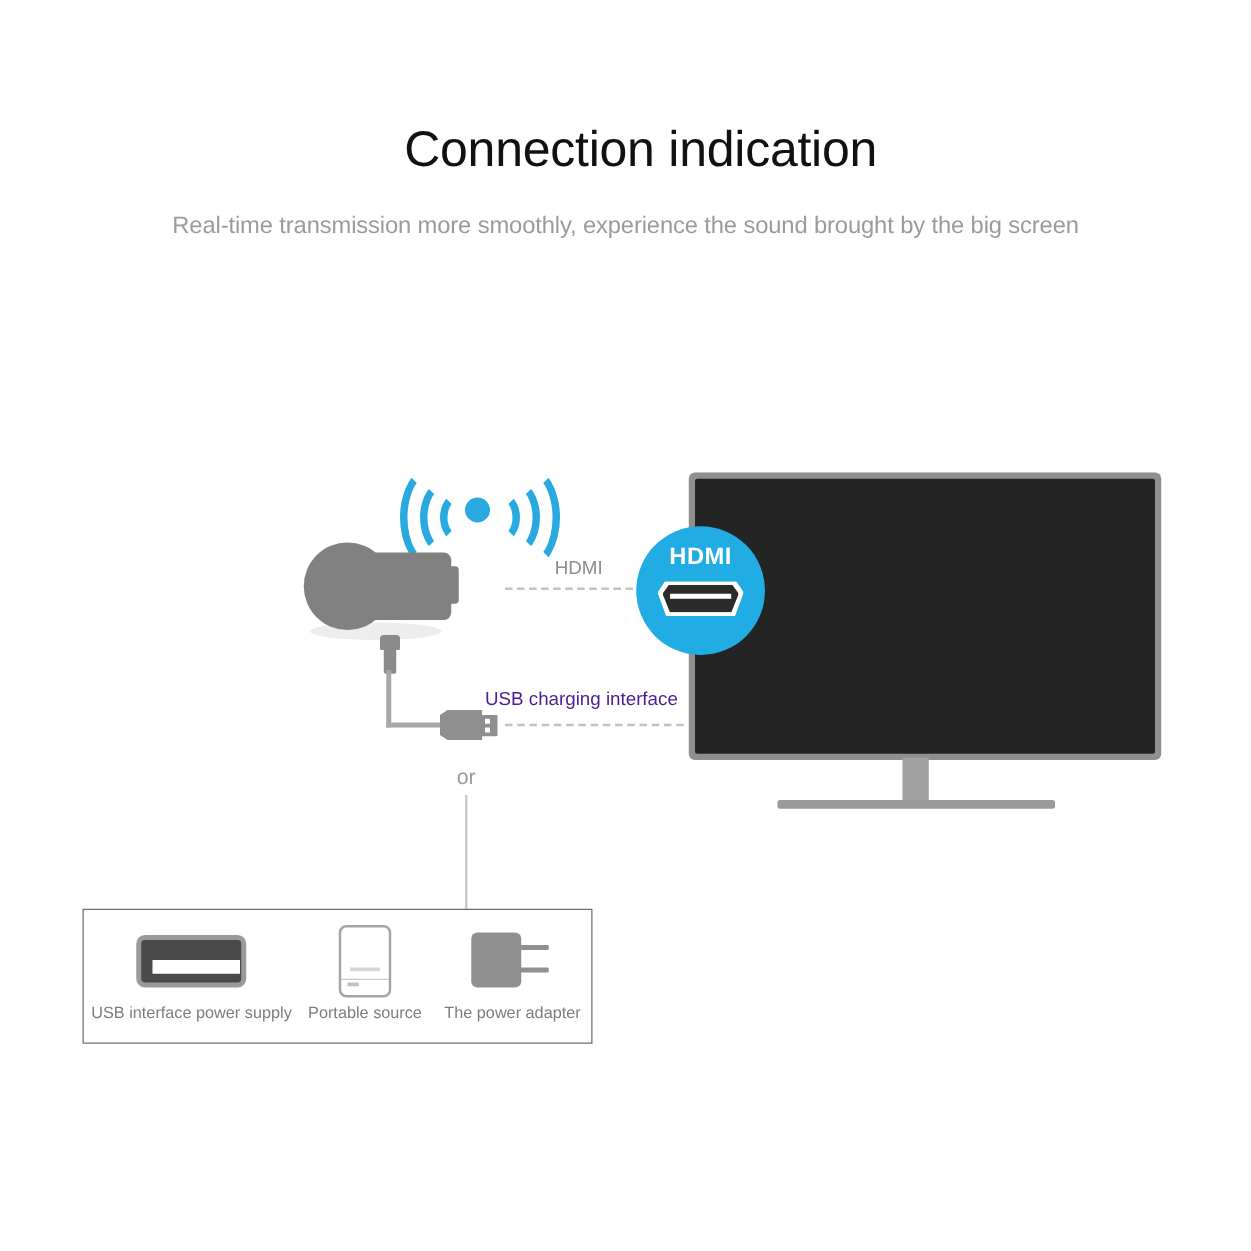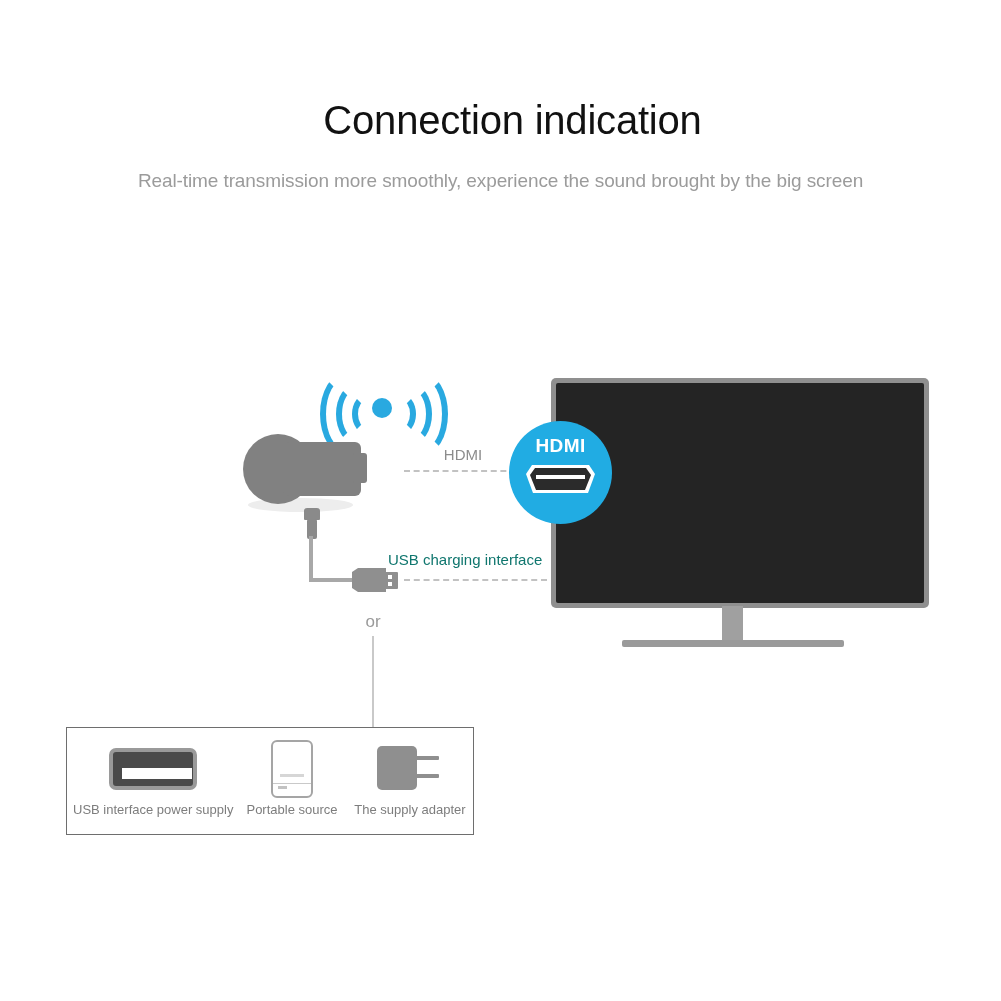--- a/index.html
+++ b/index.html
@@ -187,21 +187,21 @@
     left: 404px; top: 446px;
     width: 118px;
     text-align: center;
     font-size: 15px;
     color: #8c8c8c;
   }
   .lbl-usb {
     position: absolute;
     left: 388px; top: 551px;
     font-size: 15px;
-    color: #0f766e;
+    color: #4c1d95;
     white-space: nowrap;
   }
 
   
   .hdmi-badge {
     position: absolute;
     left: 509px; top: 421px;
     width: 103px; height: 103px;
     border-radius: 50%;
     background: #21ace3;
@@ -467,18 +467,18 @@
       </div>
       <div class="po-label">USB interface power supply</div>
     </div>
 
     <div class="po-item po-3">
       <div class="po-icon">
         <div class="adapter-body"></div>
         <div class="adapter-prong p1"></div>
         <div class="adapter-prong p2"></div>
       </div>
-      <div class="po-label">The supply adapter</div>
+      <div class="po-label">The power adapter</div>
     </div>
 
   </div>
 
 </div>
 
 </body></html>

